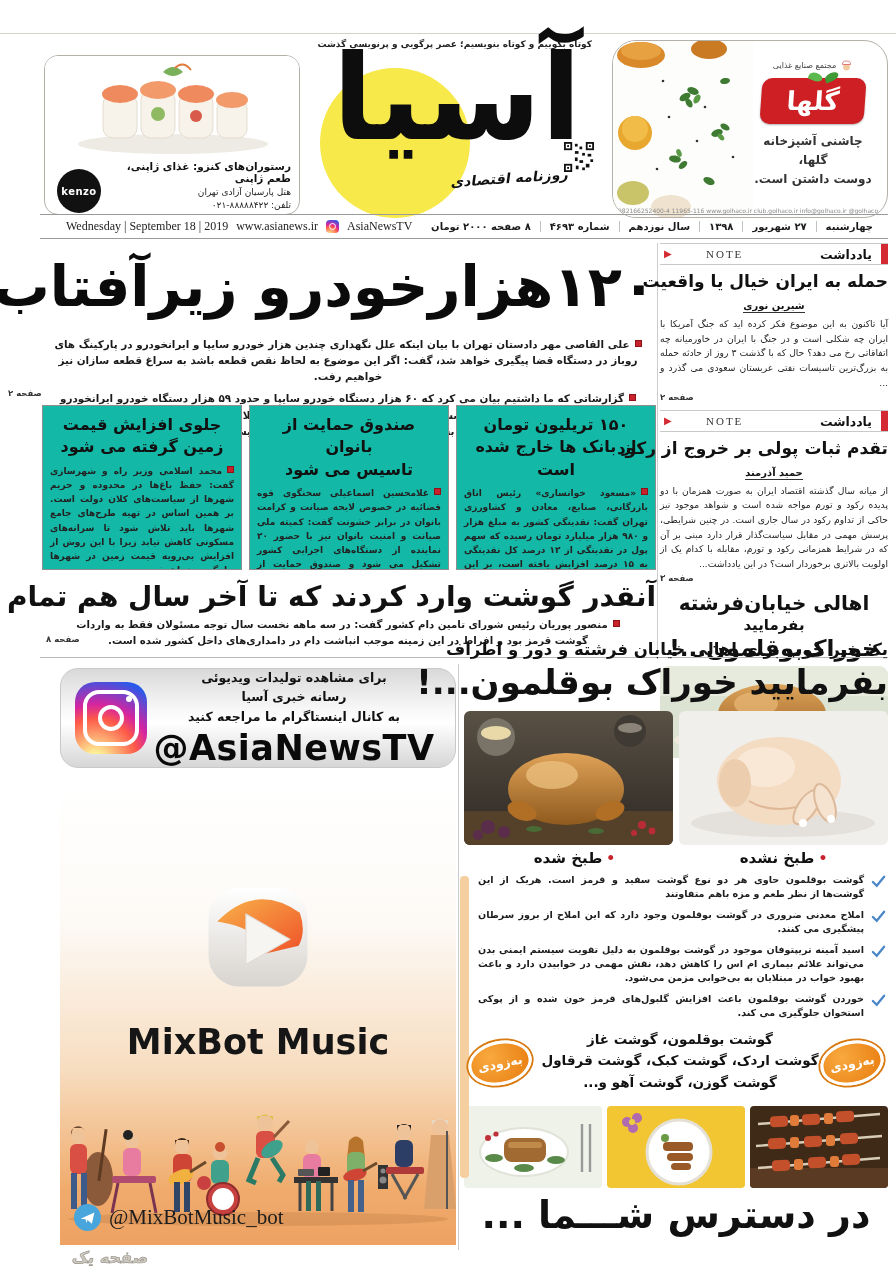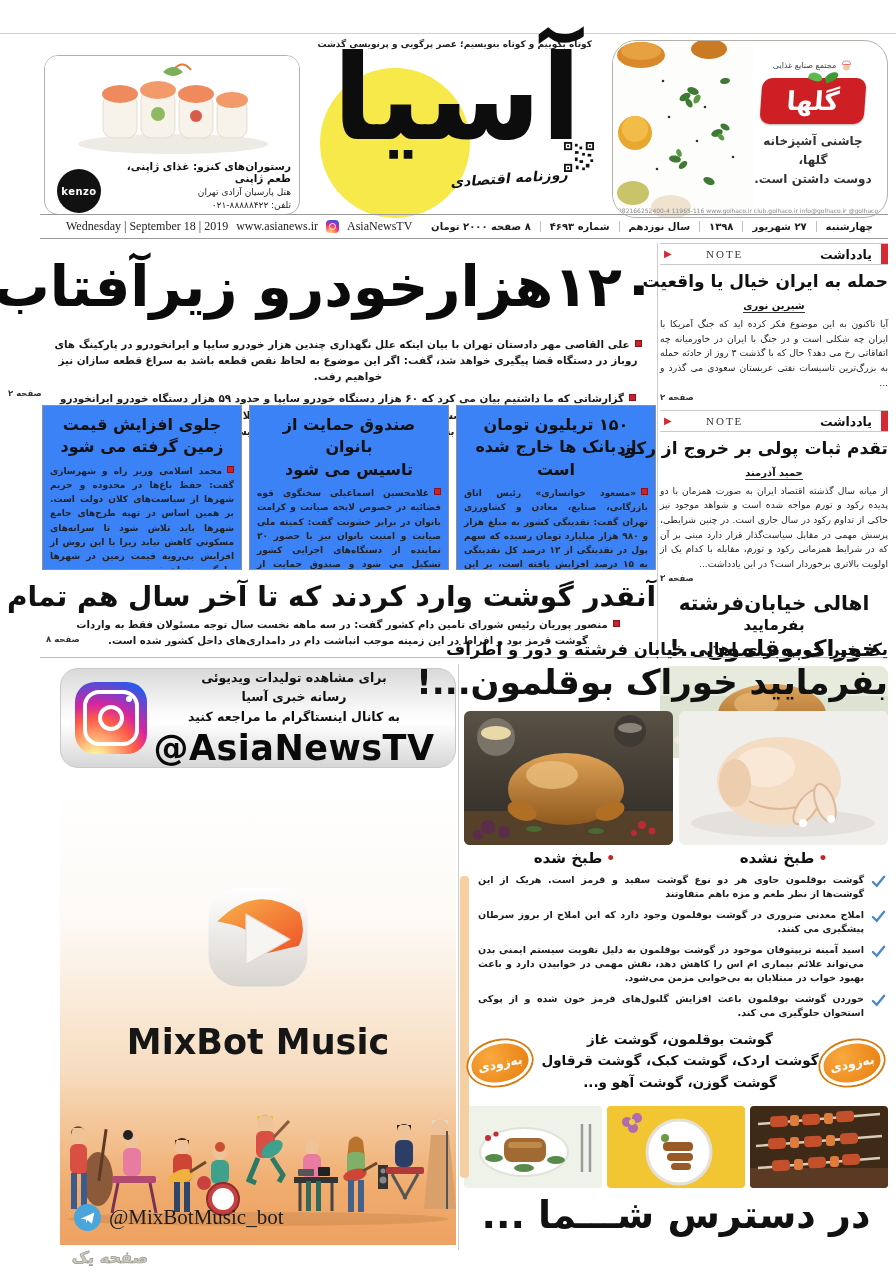--- a/index.html
+++ b/index.html
@@ -46,21 +46,21 @@
 
 .lead-headline{position:absolute;left:40px;top:246px;width:616px;font-size:56px;font-weight:bold;text-align:center;white-space:nowrap;line-height:1.45;color:#0b0b0b;}
 .lead-bullets{position:absolute;left:48px;top:336px;width:600px;text-align:center;}
 .lead-b{font-size:10.4px;font-weight:bold;line-height:1.55;color:#1a1a1a;margin-bottom:6px;}
 .sq{display:inline-block;width:7px;height:7px;background:#c8232c;margin-left:5px;vertical-align:1px;border:1px solid #8f1118;}
 .pageref{font-size:8.5px;color:#333;font-weight:bold;}
 .lead-pageref{position:absolute;left:8px;top:388px;}
 
 
 .boxes{position:absolute;left:41px;top:405px;width:615px;display:flex;gap:7px;}
-.box{width:200px;height:165px;border:1px solid #8f8f8f;padding:8px 7px 5px;display:flex;flex-direction:column;overflow:hidden;background:#3b82f6;}
+.box{width:200px;height:165px;border:1px solid #8f8f8f;padding:8px 7px 5px;display:flex;flex-direction:column;overflow:hidden;background:#14b8a6;}
 .box-title{font-size:16px;font-weight:bold;text-align:center;line-height:1.4;}
 .box-body{margin-top:5px;font-size:9px;line-height:1.58;text-align:justify;font-weight:bold;color:#222;}
 
 
 .meat-headline{position:absolute;left:40px;top:580px;width:616px;font-size:28px;font-weight:bold;text-align:center;white-space:nowrap;}
 .meat-body{position:absolute;left:70px;top:617px;width:556px;font-size:10.2px;font-weight:bold;line-height:1.55;text-align:center;color:#1a1a1a;}
 .meat-pageref{position:absolute;left:46px;top:634px;}
 
 
 .rail{position:absolute;left:660px;top:243px;width:228px;}

